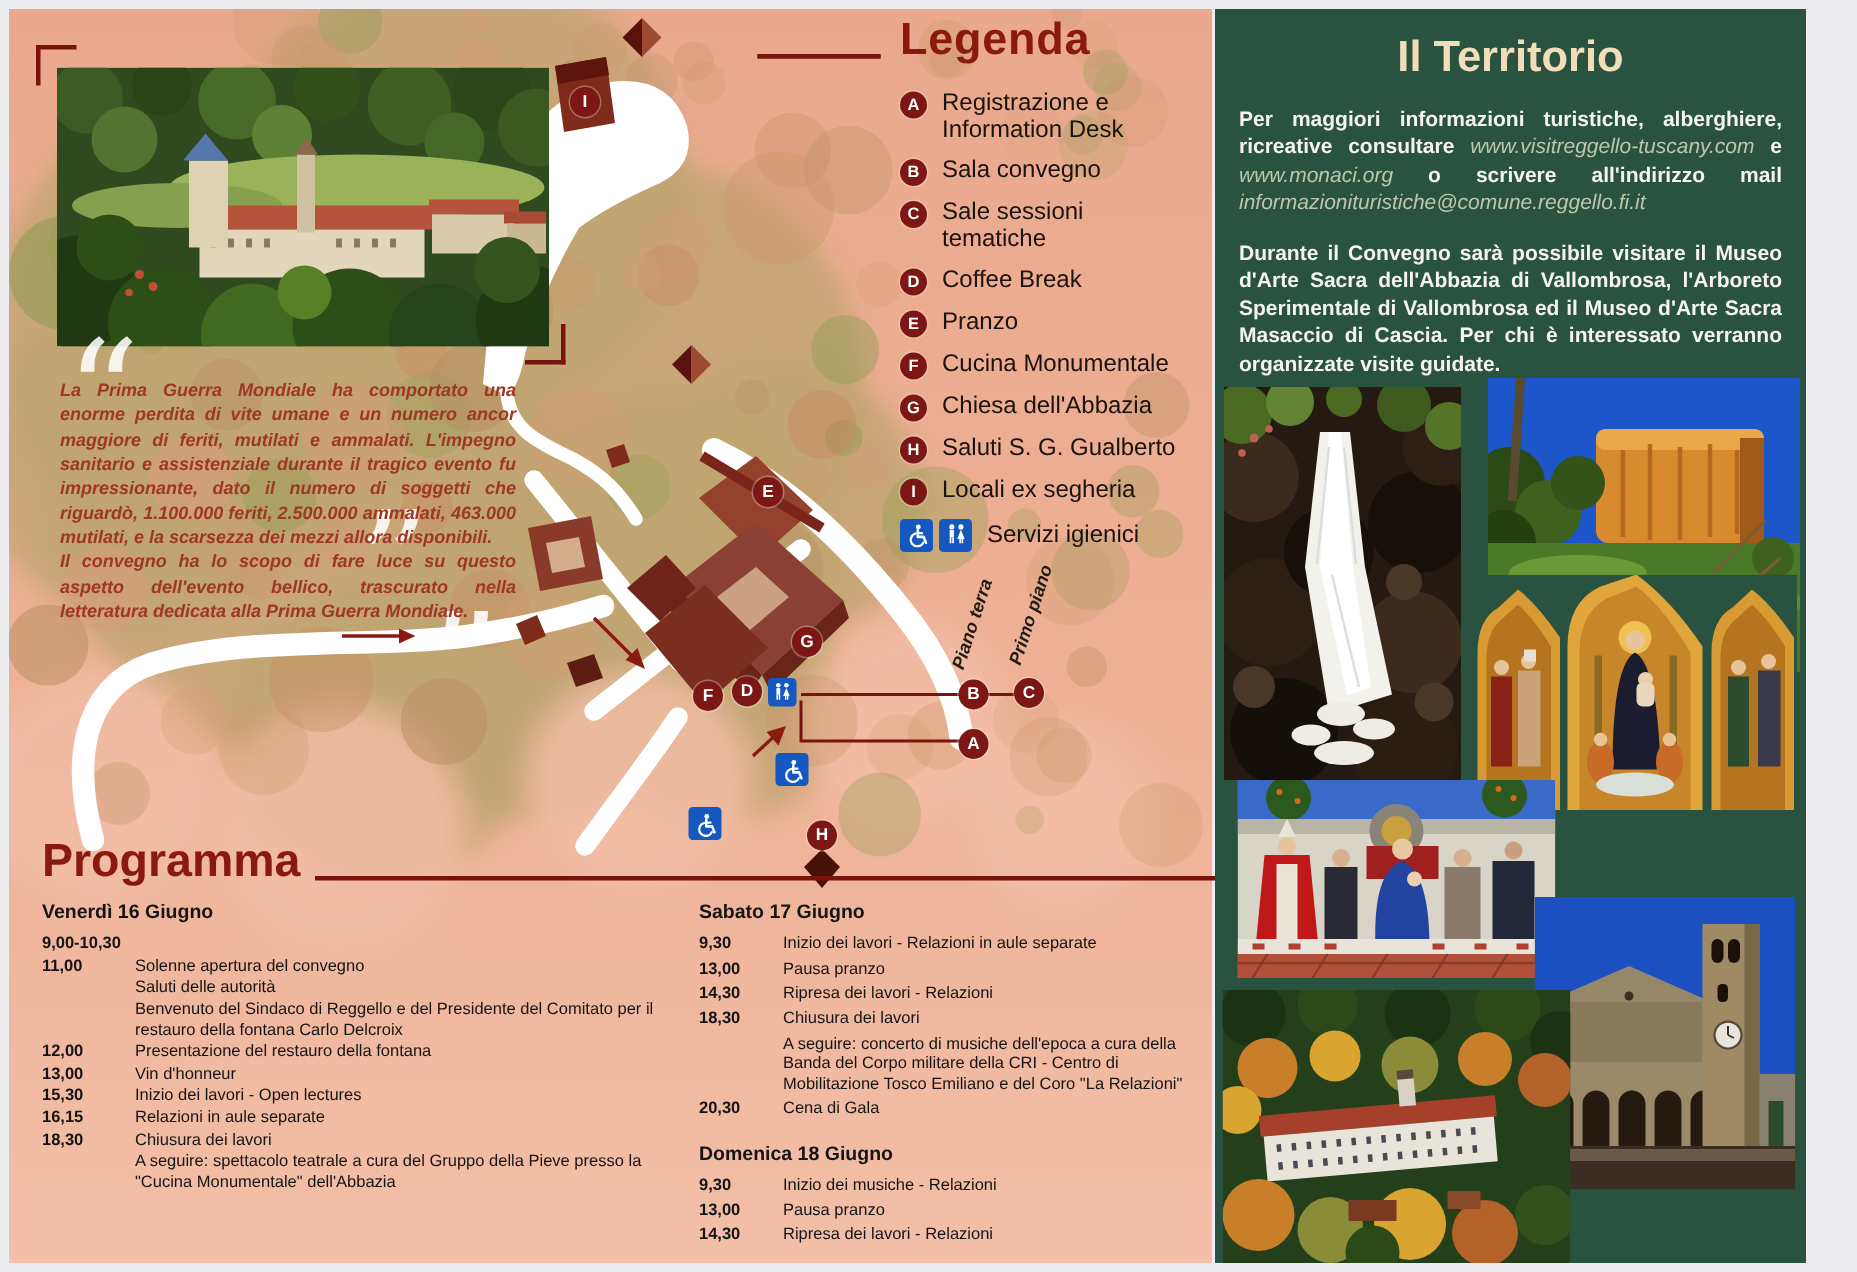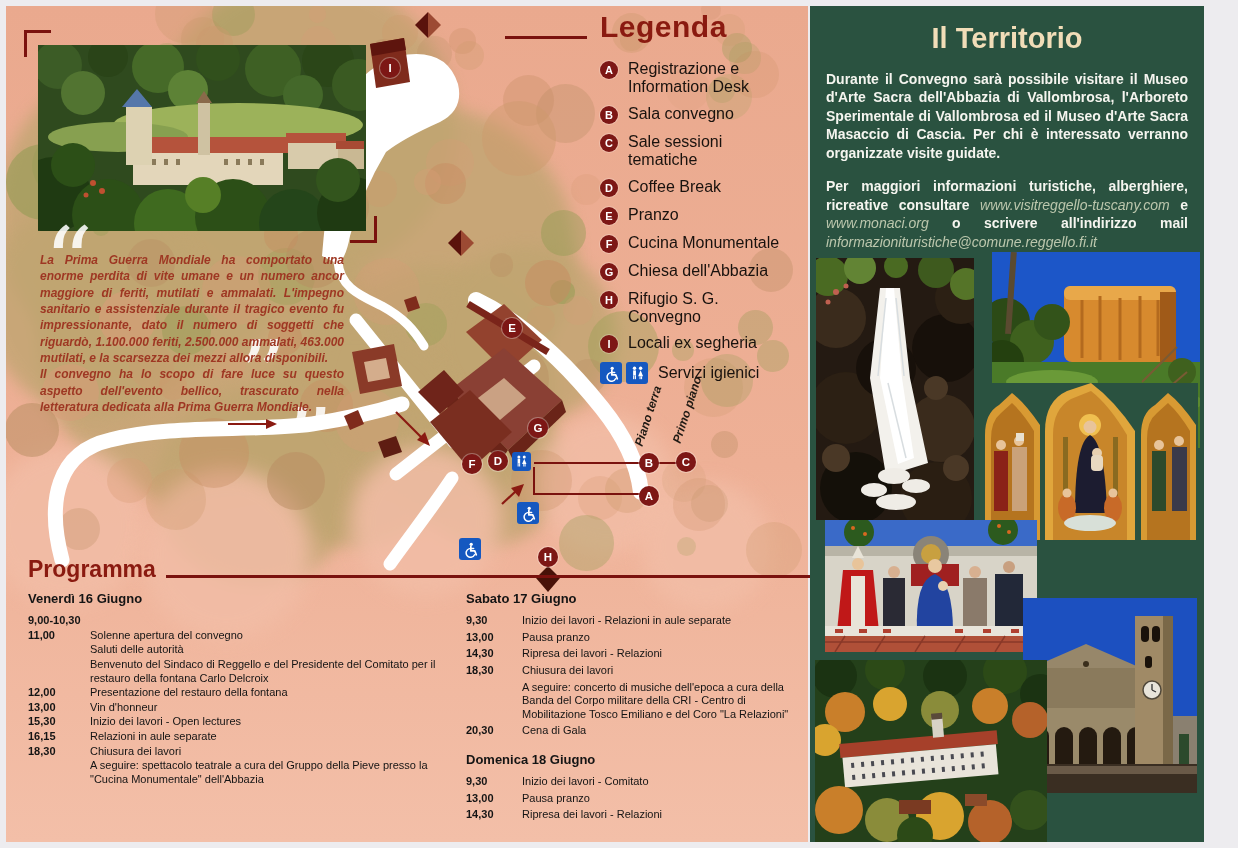--- a/index.html
+++ b/index.html
@@ -41,21 +41,21 @@
   .mk{position:absolute;width:20px;height:20px;border-radius:50%;background:#7d1715;color:#fff;
       font-size:11.5px;font-weight:bold;display:flex;align-items:center;justify-content:center;
       box-shadow:0 0 0 1px rgba(255,255,255,.3);z-index:6;}
   .floorlab{position:absolute;font-size:12px;font-weight:bold;font-style:italic;color:#201a14;
             transform:rotate(-72deg);transform-origin:0 100%;white-space:nowrap;z-index:6;}
   .mapicon{position:absolute;border-radius:3px;background:#1558c0;display:flex;align-items:center;
            justify-content:center;z-index:6;}
   
   .program{position:absolute;left:28px;top:556px;width:782px;color:#141414;z-index:5;}
   .phead{display:flex;align-items:flex-end;}
-  .phead h2{margin:0;font-size:23px;font-weight:800;color:#8a1a10;}
+  .phead h2{margin:0;font-size:31px;font-weight:800;color:#8a1a10;}
   .ph-line{flex:1;height:3px;background:#7a120e;margin:0 0 5px 10px;}
   .pcols{display:flex;margin-top:8px;}
   .colL{width:432px;}
   .colR{width:344px;margin-left:6px;}
   .day-name{font-size:13px;font-weight:bold;margin:0 0 8px 0;}
   .ev{display:flex;font-size:11px;line-height:1.24;margin-bottom:1px;}
   .colR .ev{margin-bottom:3px;}
   .ev .tm{flex:0 0 62px;font-weight:bold;}
   .colR .ev .tm{flex:0 0 56px;}
   .ev .tx{flex:1;}
@@ -328,21 +328,21 @@
         <div class="lrow">
           <span class="lbadge">F</span>
           <span class="ltext">Cucina Monumentale</span>
         </div>
         <div class="lrow">
           <span class="lbadge">G</span>
           <span class="ltext">Chiesa dell'Abbazia</span>
         </div>
         <div class="lrow">
           <span class="lbadge">H</span>
-          <span class="ltext">Rifugio S. G. Convegno</span>
+          <span class="ltext">Saluti S. G. Gualberto</span>
         </div>
         <div class="lrow">
           <span class="lbadge">I</span>
           <span class="ltext">Locali ex segheria</span>
         </div>
       </div>
     <div class="lsrv">
       <span class="bluebox">
         <svg width="17" height="17" viewBox="0 0 24 24">
             <circle cx="13" cy="4.6" r="2.3" fill="#fff"></circle>
@@ -484,39 +484,39 @@
             </div>
             <div class="ev">
               <span class="tm">20,30</span>
               <span class="tx">Cena di Gala</span>
             </div>
           </div>
           <div class="dayblock">
             <div class="day-name">Domenica 18 Giugno</div>
             <div class="ev">
               <span class="tm">9,30</span>
-              <span class="tx">Inizio dei lavori - Comitato</span>
+              <span class="tx">Inizio dei musiche - Relazioni</span>
             </div>
             <div class="ev">
               <span class="tm">13,00</span>
               <span class="tx">Pausa pranzo</span>
             </div>
             <div class="ev">
               <span class="tm">14,30</span>
               <span class="tx">Ripresa dei lavori - Relazioni</span>
             </div>
           </div>
         </div>
     </div>
   </div>
 
   <div class="page page-right">
     <h2 class="terr-title">Il Territorio</h2>
+    <p class="terr-p"><span>Per maggiori informazioni turistiche, alberghiere, ricreative consultare </span><span class="terr-link">www.visitreggello-tuscany.com</span><span> e </span><span class="terr-link">www.monaci.org</span><span> o scrivere all'indirizzo mail </span><span class="terr-link">informazionituristiche@comune.reggello.fi.it</span></p>
     <p class="terr-p">Durante il Convegno sarà possibile visitare il Museo d'Arte Sacra dell'Abbazia di Vallombrosa, l'Arboreto Sperimentale di Vallombrosa ed il Museo d'Arte Sacra Masaccio di Cascia. Per chi è interessato verranno organizzate visite guidate.</p>
-    <p class="terr-p"><span>Per maggiori informazioni turistiche, alberghiere, ricreative consultare </span><span class="terr-link">www.visitreggello-tuscany.com</span><span> e </span><span class="terr-link">www.monaci.org</span><span> o scrivere all'indirizzo mail </span><span class="terr-link">informazionituristiche@comune.reggello.fi.it</span></p>
   </div>
 
   <div class="photo" style="left:816px;top:258px;width:158px;height:262px;">
     <svg width="158" height="262" viewBox="0 0 158 262">
       <rect width="158" height="262" fill="#241a12"></rect>
       <g>
           <circle cx="20" cy="60" r="30" fill="#3a2b1c"></circle>
           <circle cx="130" cy="90" r="34" fill="#17100a"></circle>
       <circle cx="30" cy="150" r="36" fill="#2c2014"></circle>
           <circle cx="125" cy="170" r="34" fill="#3a2b1c"></circle>

